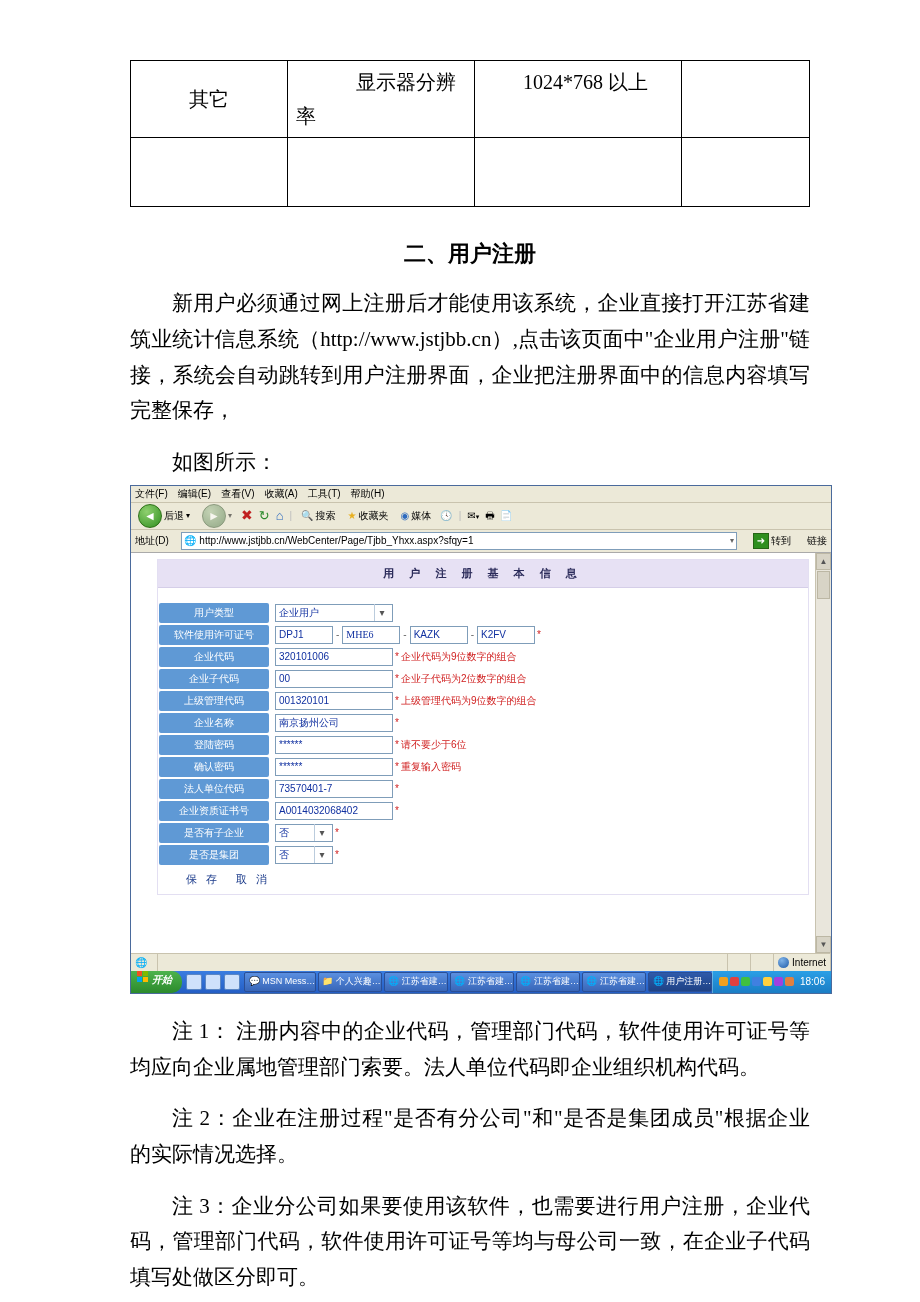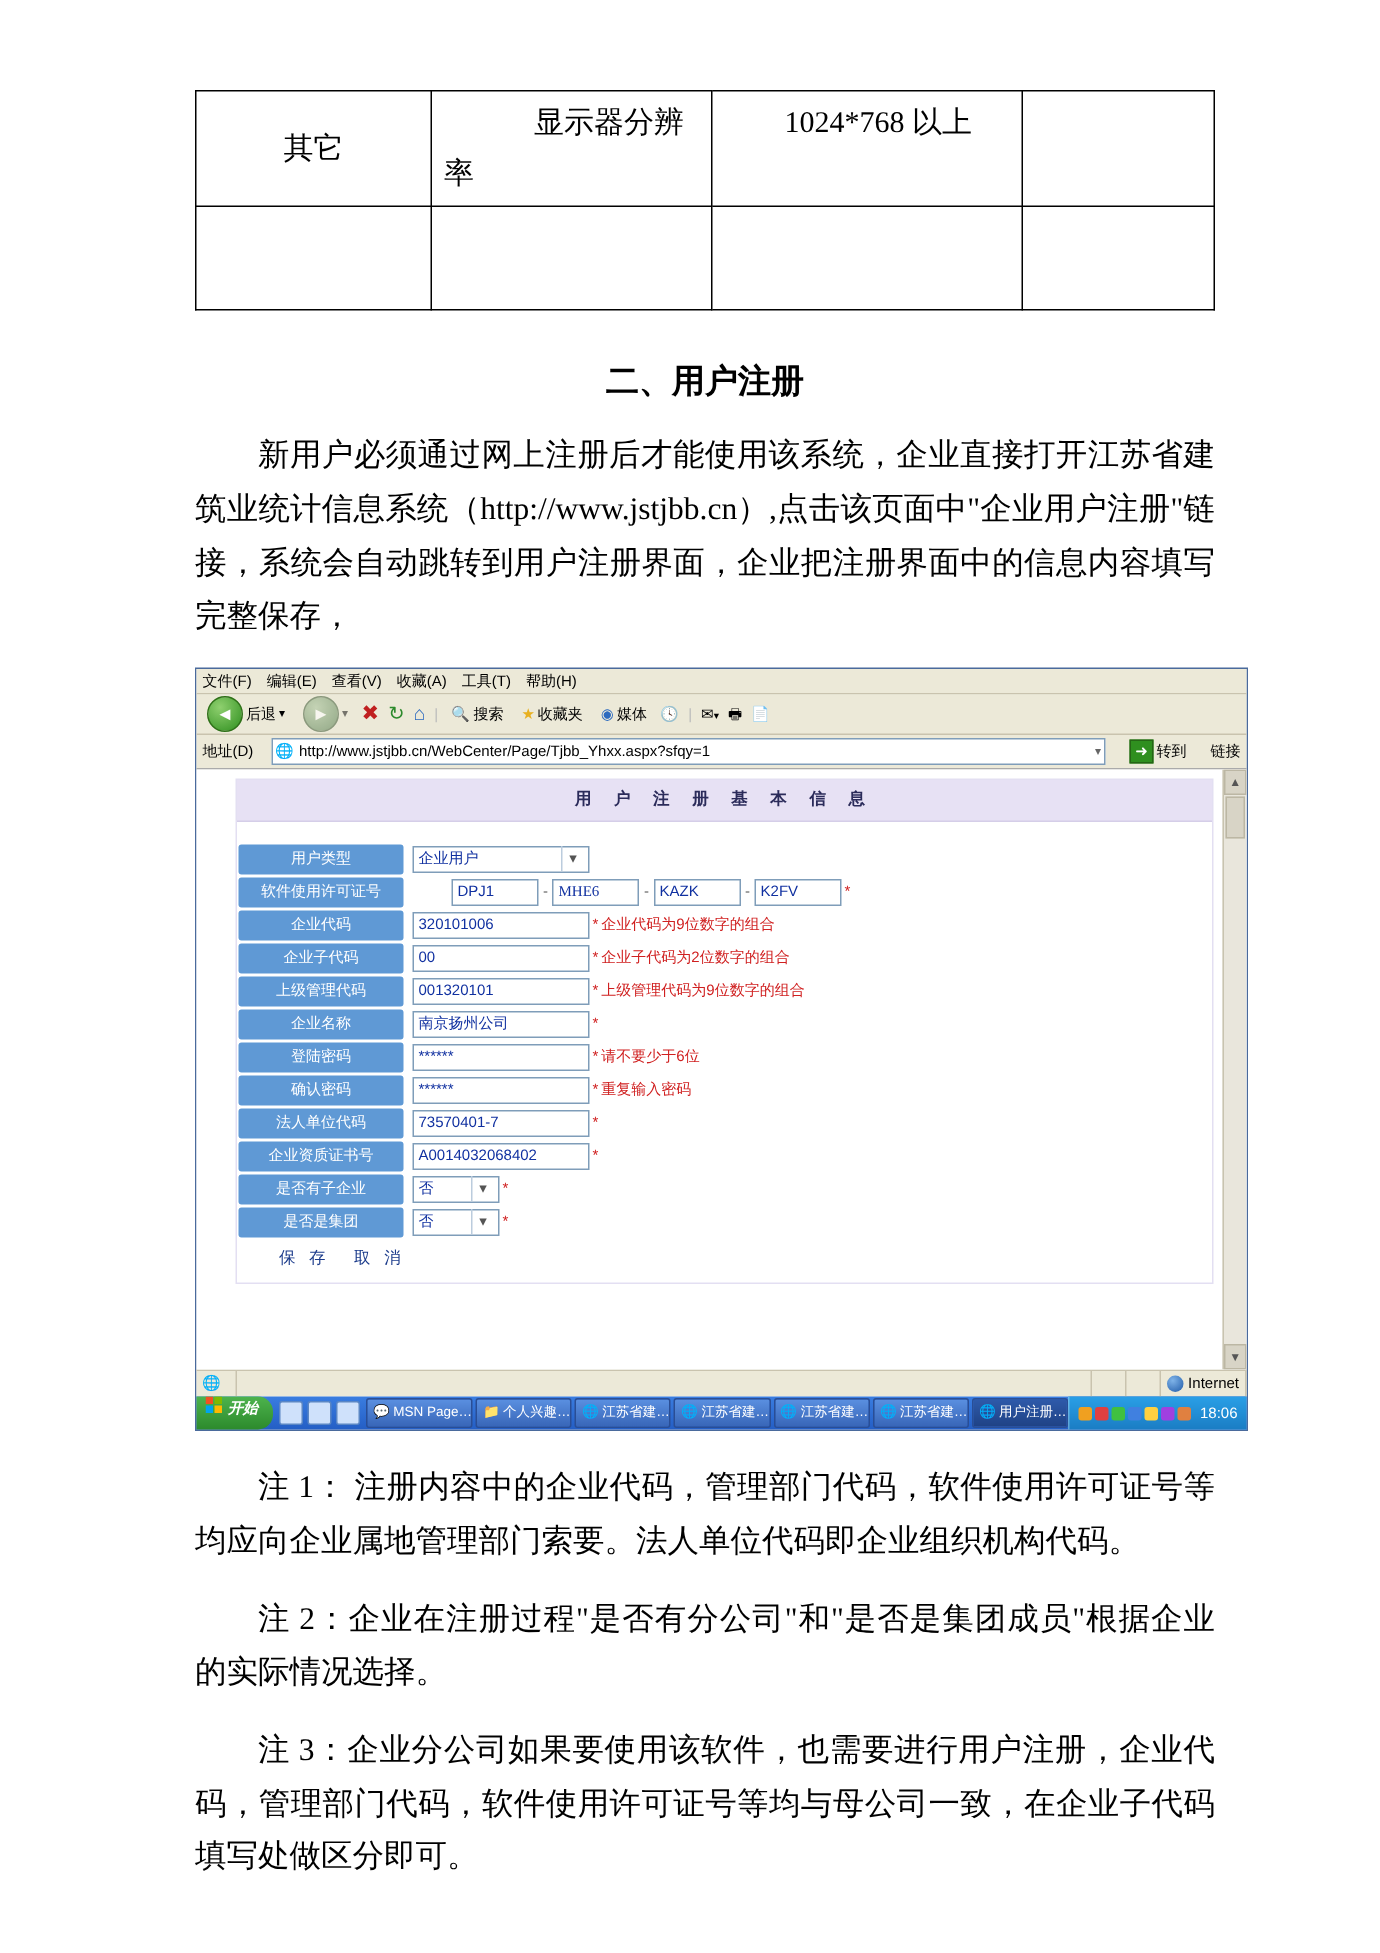--- a/index.html
+++ b/index.html
@@ -207,20 +207,21 @@
           <td></td>
           <td></td>
     </tr>
   </tbody>
     </table>
 
   <h2 class="section">二、用户注册</h2>
 
   <p class="para">新用户必须通过网上注册后才能使用该系统，企业直接打开江苏省建筑业统计信息系统（http://www.jstjbb.cn）,点击该页面中"企业用户注册"链接，系统会自动跳转到用户注册界面，企业把注册界面中的信息内容填写完整保存，</p>
 
+  <p class="caption">如图所示：</p>
 
   <div class="shot-wrap">
     <div class="shot">
 
 
       <div class="menubar">
         <span>文件(F)</span>
         <span>编辑(E)</span>
         <span>查看(V)</span>
         <span>收藏(A)</span>
@@ -285,21 +286,21 @@
               <div class="flabel">用户类型</div>
               <div class="finput sel" style="width:110px;">
                 <span>企业用户</span>
                 <span class="sel-arrow">▾</span>
               </div>
             </div>
 
             <div class="frow">
               <div class="flabel">软件使用许可证号</div>
               <div class="lic-grp">
-                <div class="finput" style="width:50px;margin-left:26px;">DPJ1</div>
+                <div class="finput" style="width:50px;">DPJ1</div>
                 <span class="dash">-</span>
                 <div class="finput" style="width:50px;font-family:Liberation Serif, serif;">MHE6</div>
                 <span class="dash">-</span>
                 <div class="finput" style="width:50px;">KAZK</div>
                 <span class="dash">-</span>
                 <div class="finput" style="width:50px;">K2FV</div>
                 <span class="star">*</span>
               </div>
             </div>
 
@@ -414,21 +415,21 @@
           <span>开始</span>
         </div>
         <div class="ql">
           <div class="ql-ico"></div>
           <div class="ql-ico"></div>
           <div class="ql-ico"></div>
         </div>
         <div class="tasks">
           <div class="taskbtn">
               <span>💬</span>
-              <span>MSN Page…</span>
+              <span>MSN Mess…</span>
             </div>
           <div class="taskbtn">
               <span>📁</span>
               <span>个人兴趣…</span>
             </div>
           <div class="taskbtn">
               <span>🌐</span>
               <span>江苏省建…</span>
             </div>
           <div class="taskbtn">

